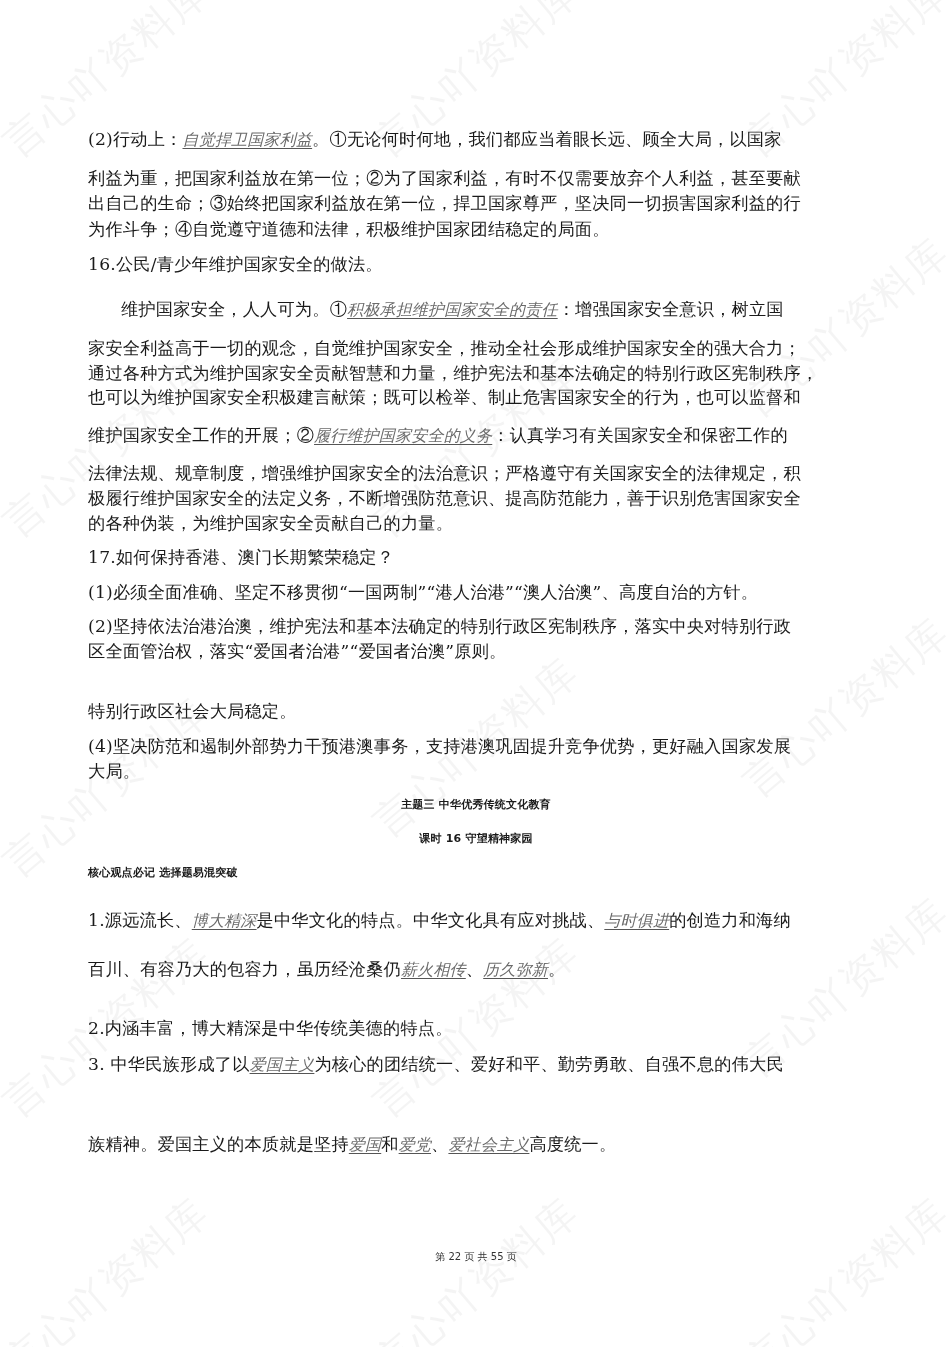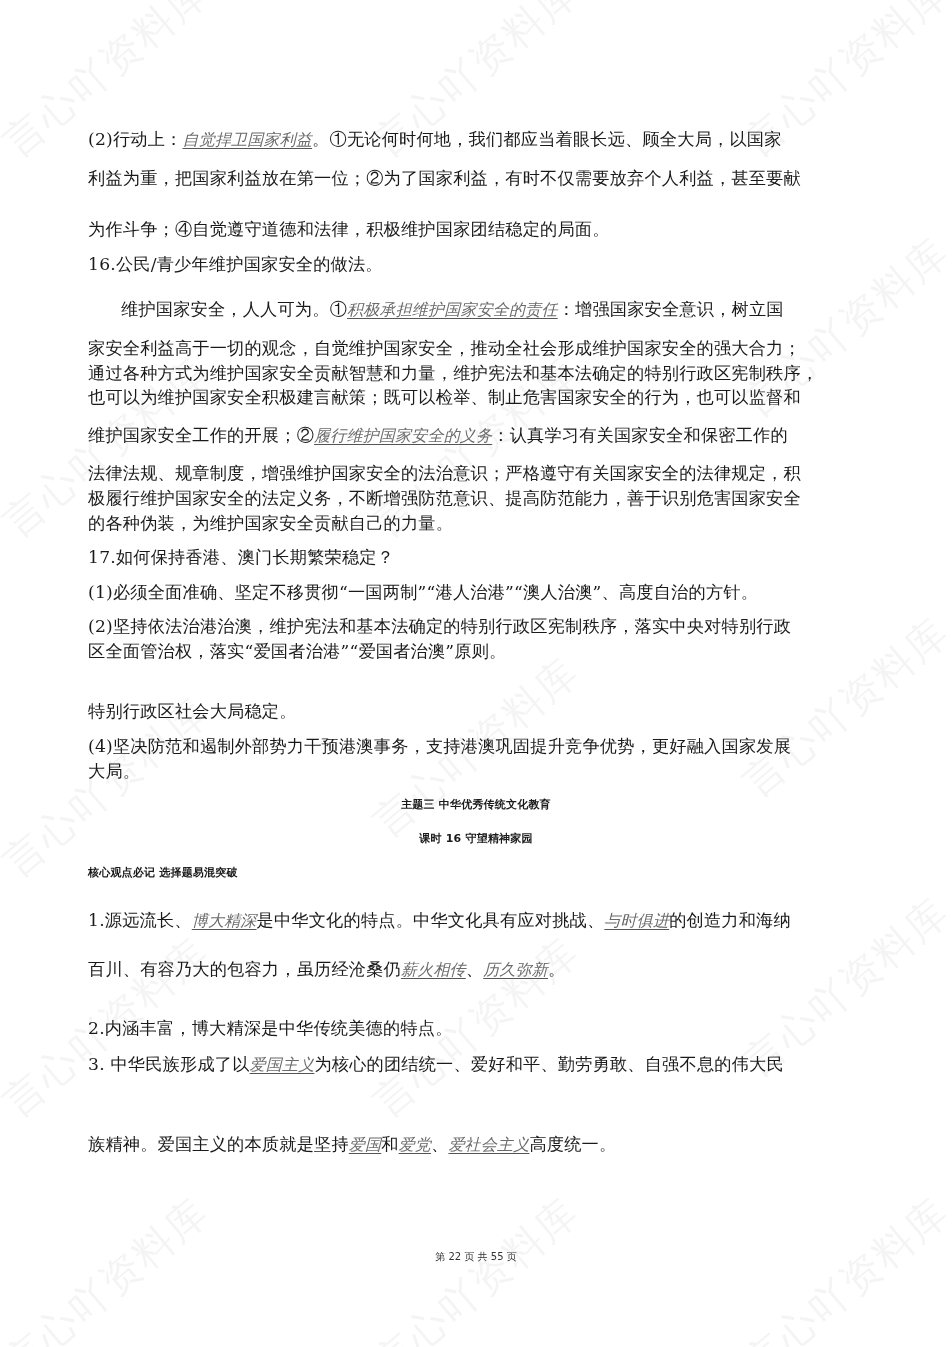--- a/index.html
+++ b/index.html
@@ -53,20 +53,21 @@
   <div class="wm" style="left:350px;top:1260px;">言心吖资料库</div>
   <div class="wm" style="left:720px;top:1260px;">言心吖资料库</div>
 </div>
 
 <div class="page">
 
   <div class="line" style="top:128px;">
     <span>(2)行动上：</span><span class="u">自觉捍卫国家利益</span><span>。①无论何时何地，我们都应当着眼长远、顾全大局，以国家</span>
   </div>
   <div class="line" style="top:167px;">利益为重，把国家利益放在第一位；②为了国家利益，有时不仅需要放弃个人利益，甚至要献</div>
+  <div class="line" style="top:192px;">出自己的生命；③始终把国家利益放在第一位，捍卫国家尊严，坚决同一切损害国家利益的行</div>
   <div class="line" style="top:218px;">为作斗争；④自觉遵守道德和法律，积极维护国家团结稳定的局面。</div>
 
   <div class="line" style="top:253px;">16.公民/青少年维护国家安全的做法。</div>
   <div class="line" style="top:337px;">家安全利益高于一切的观念，自觉维护国家安全，推动全社会形成维护国家安全的强大合力；</div>
   <div class="line ind" style="top:298px;">
     <span>维护国家安全，人人可为。①</span><span class="u">积极承担维护国家安全的责任</span><span>：增强国家安全意识，树立国</span>
   </div>
   <div class="line" style="top:362px;">通过各种方式为维护国家安全贡献智慧和力量，维护宪法和基本法确定的特别行政区宪制秩序，</div>
   <div class="line" style="top:386px;">也可以为维护国家安全积极建言献策；既可以检举、制止危害国家安全的行为，也可以监督和</div>
   <div class="line" style="top:424px;">

